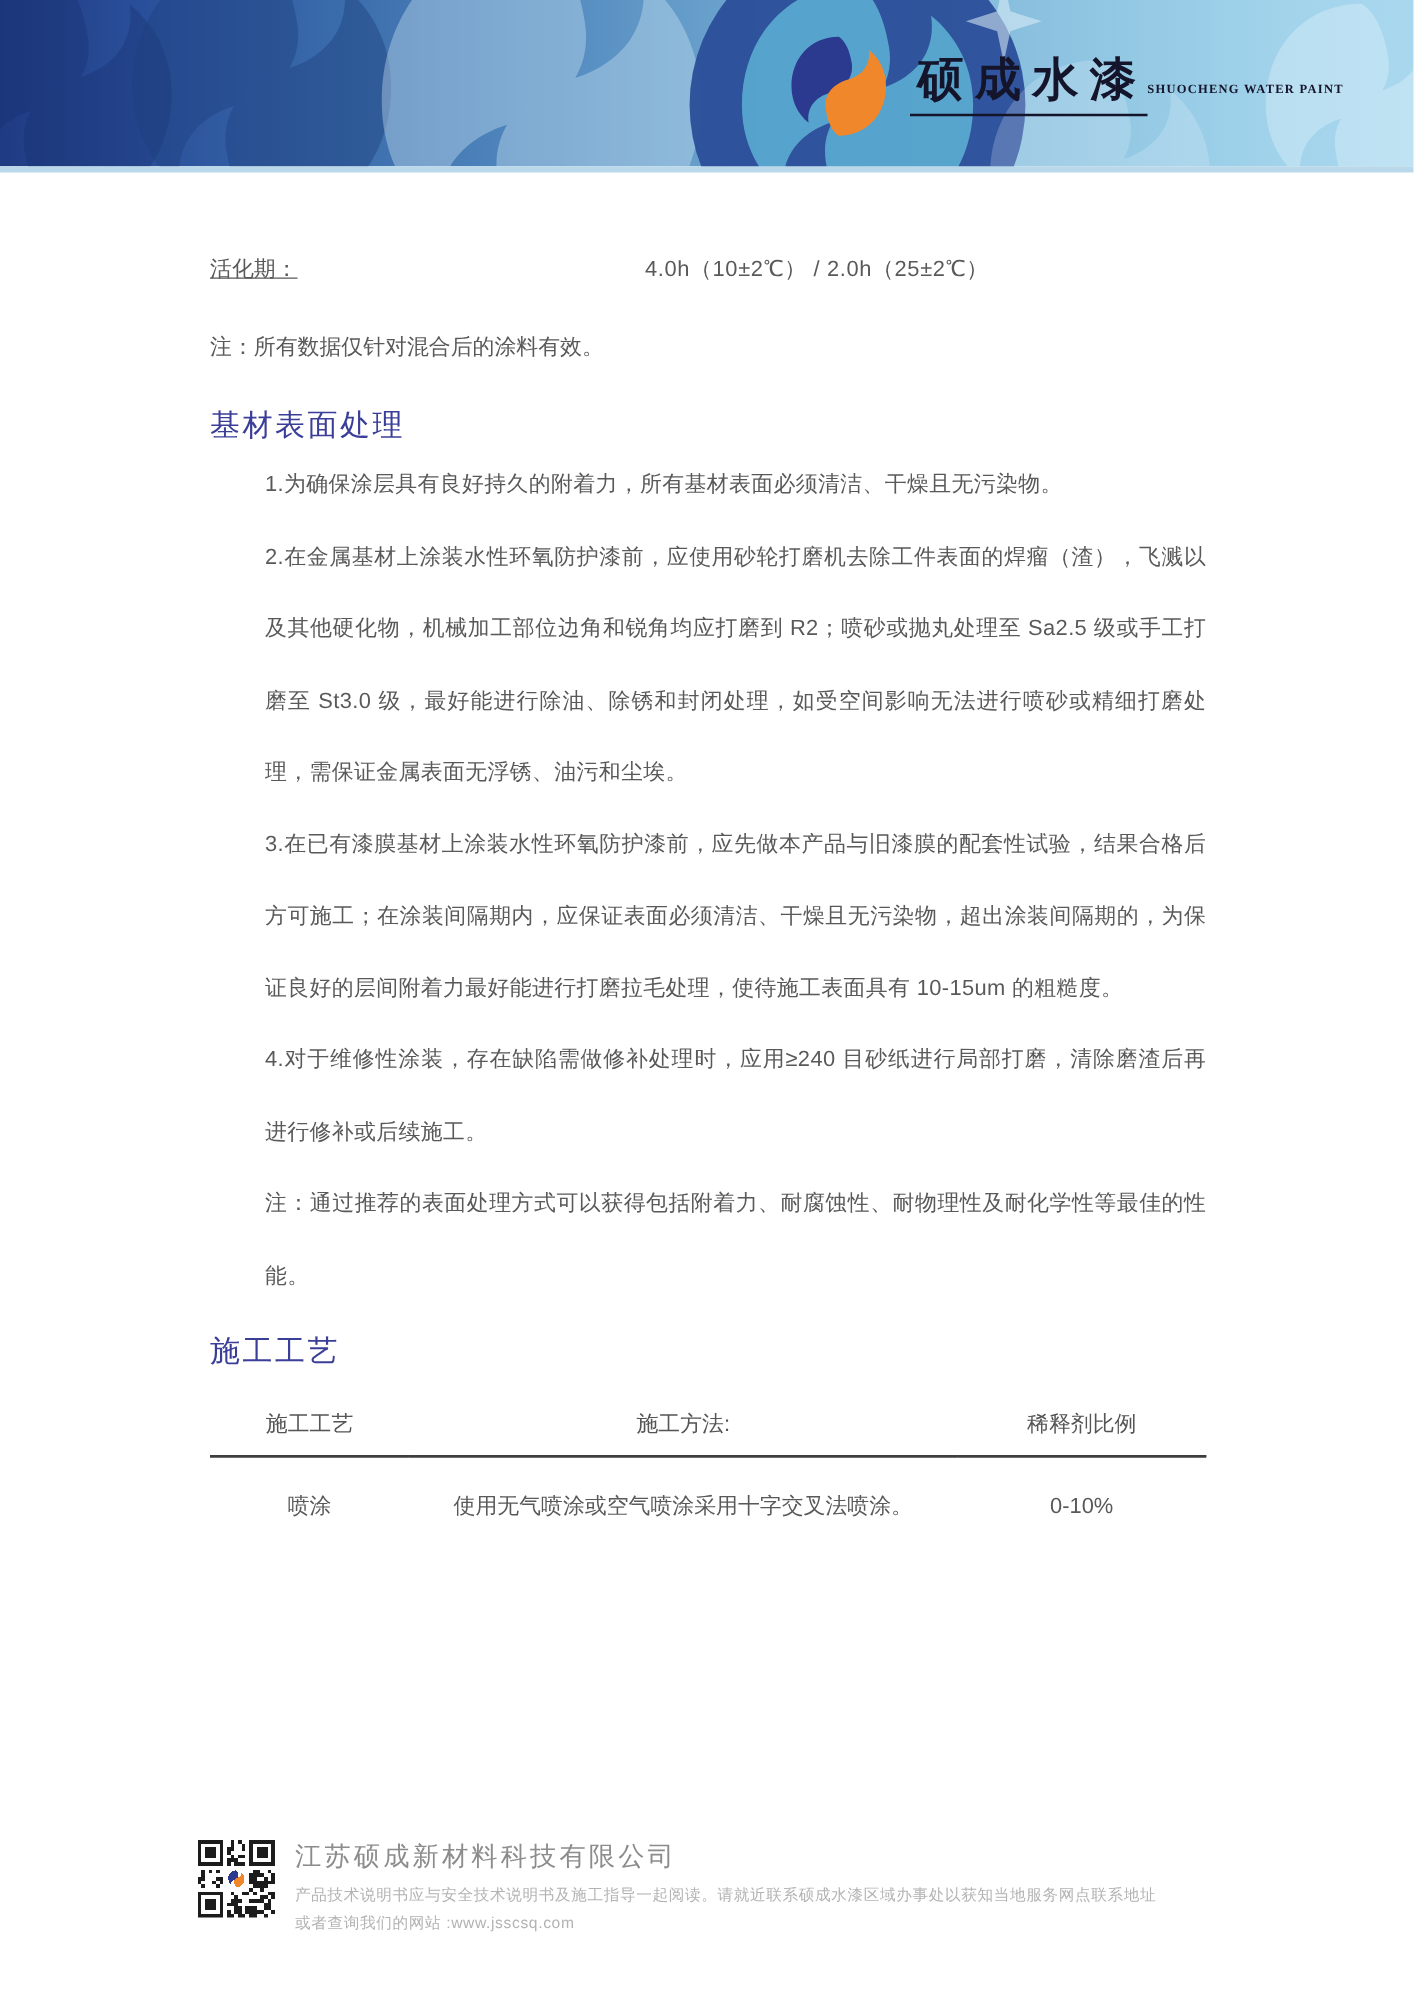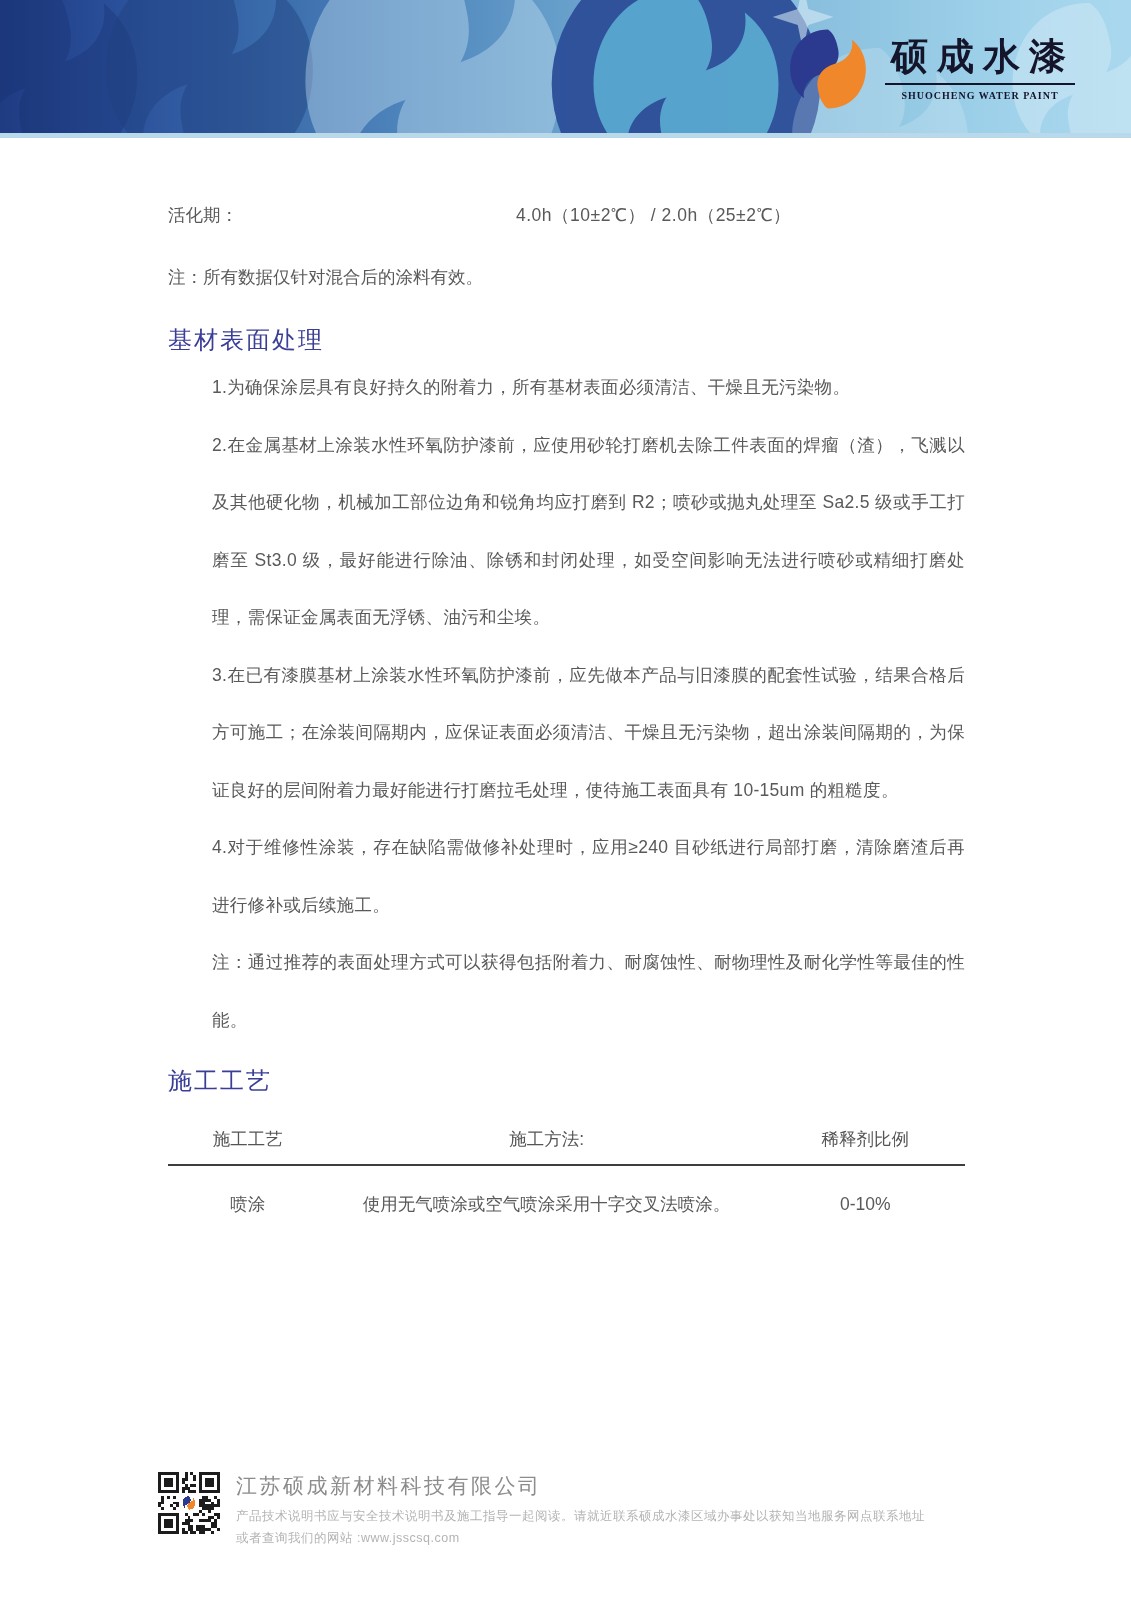--- a/index.html
+++ b/index.html
@@ -11,35 +11,35 @@
   .banner {
     position:relative; width:100%; height:138px; overflow:hidden;
     background: linear-gradient(90deg,
       #1f3b82 0%, #2a4f9a 10%, #3a6cab 24%, #5289bf 38%,
       #6ba3cd 52%, #82b9da 66%, #94c9e4 80%, #a3d4ec 92%, #a9d8ee 100%);
     border-bottom: 5px solid #b9d8ea;
   }
   .banner svg.wm { position:absolute; }
   .logo-block { position:absolute; top:26px; right:56px; display:flex; align-items:center; }
   .logo-mark { width:86px; height:86px; margin-right:14px; }
-  .logo-text { display:flex; flex-direction:column; align-items:center; }
+  .logo-text { display:flex; flex-direction:row; align-items:center; }
   .brand-cn {
     font-family:"Liberation Serif", serif; font-weight:bold; color:#14142b;
     font-size:37px; letter-spacing:9px; line-height:1.1; white-space:nowrap;
     border-bottom:2px solid #14142b; padding-bottom:6px; padding-left:6px;
   }
   .brand-en {
     font-family:"Liberation Serif", serif; font-weight:bold; color:#14142b;
     font-size:10px; letter-spacing:1px; margin-top:5px; white-space:nowrap;
   }
 
   
   .content { position:absolute; left:168px; width:797px; top:138px; color:#595959; }
   .kv-row { margin-top:64px; font-size:17.5px; display:flex; line-height:26px; }
-  .kv-label { width:348px; }
+  .kv-label { width:348px;text-decoration:underline; }
   .kv-value { letter-spacing:0.5px; }
   .note1 { margin-top:36px; font-size:17.5px; line-height:26px; }
 
   h2.sec-title { color:#3a3e97; font-size:24px; font-weight:500; letter-spacing:2px; }
   .sec1-title { margin-top:34px; }
   .sec2-title { margin-top:16px; }
 
   .paras { margin-top:3px; }
   .paras p, .note2 { font-size:17.5px; line-height:57.5px; text-align:justify; letter-spacing:0.3px;margin-left:44px; }
 

